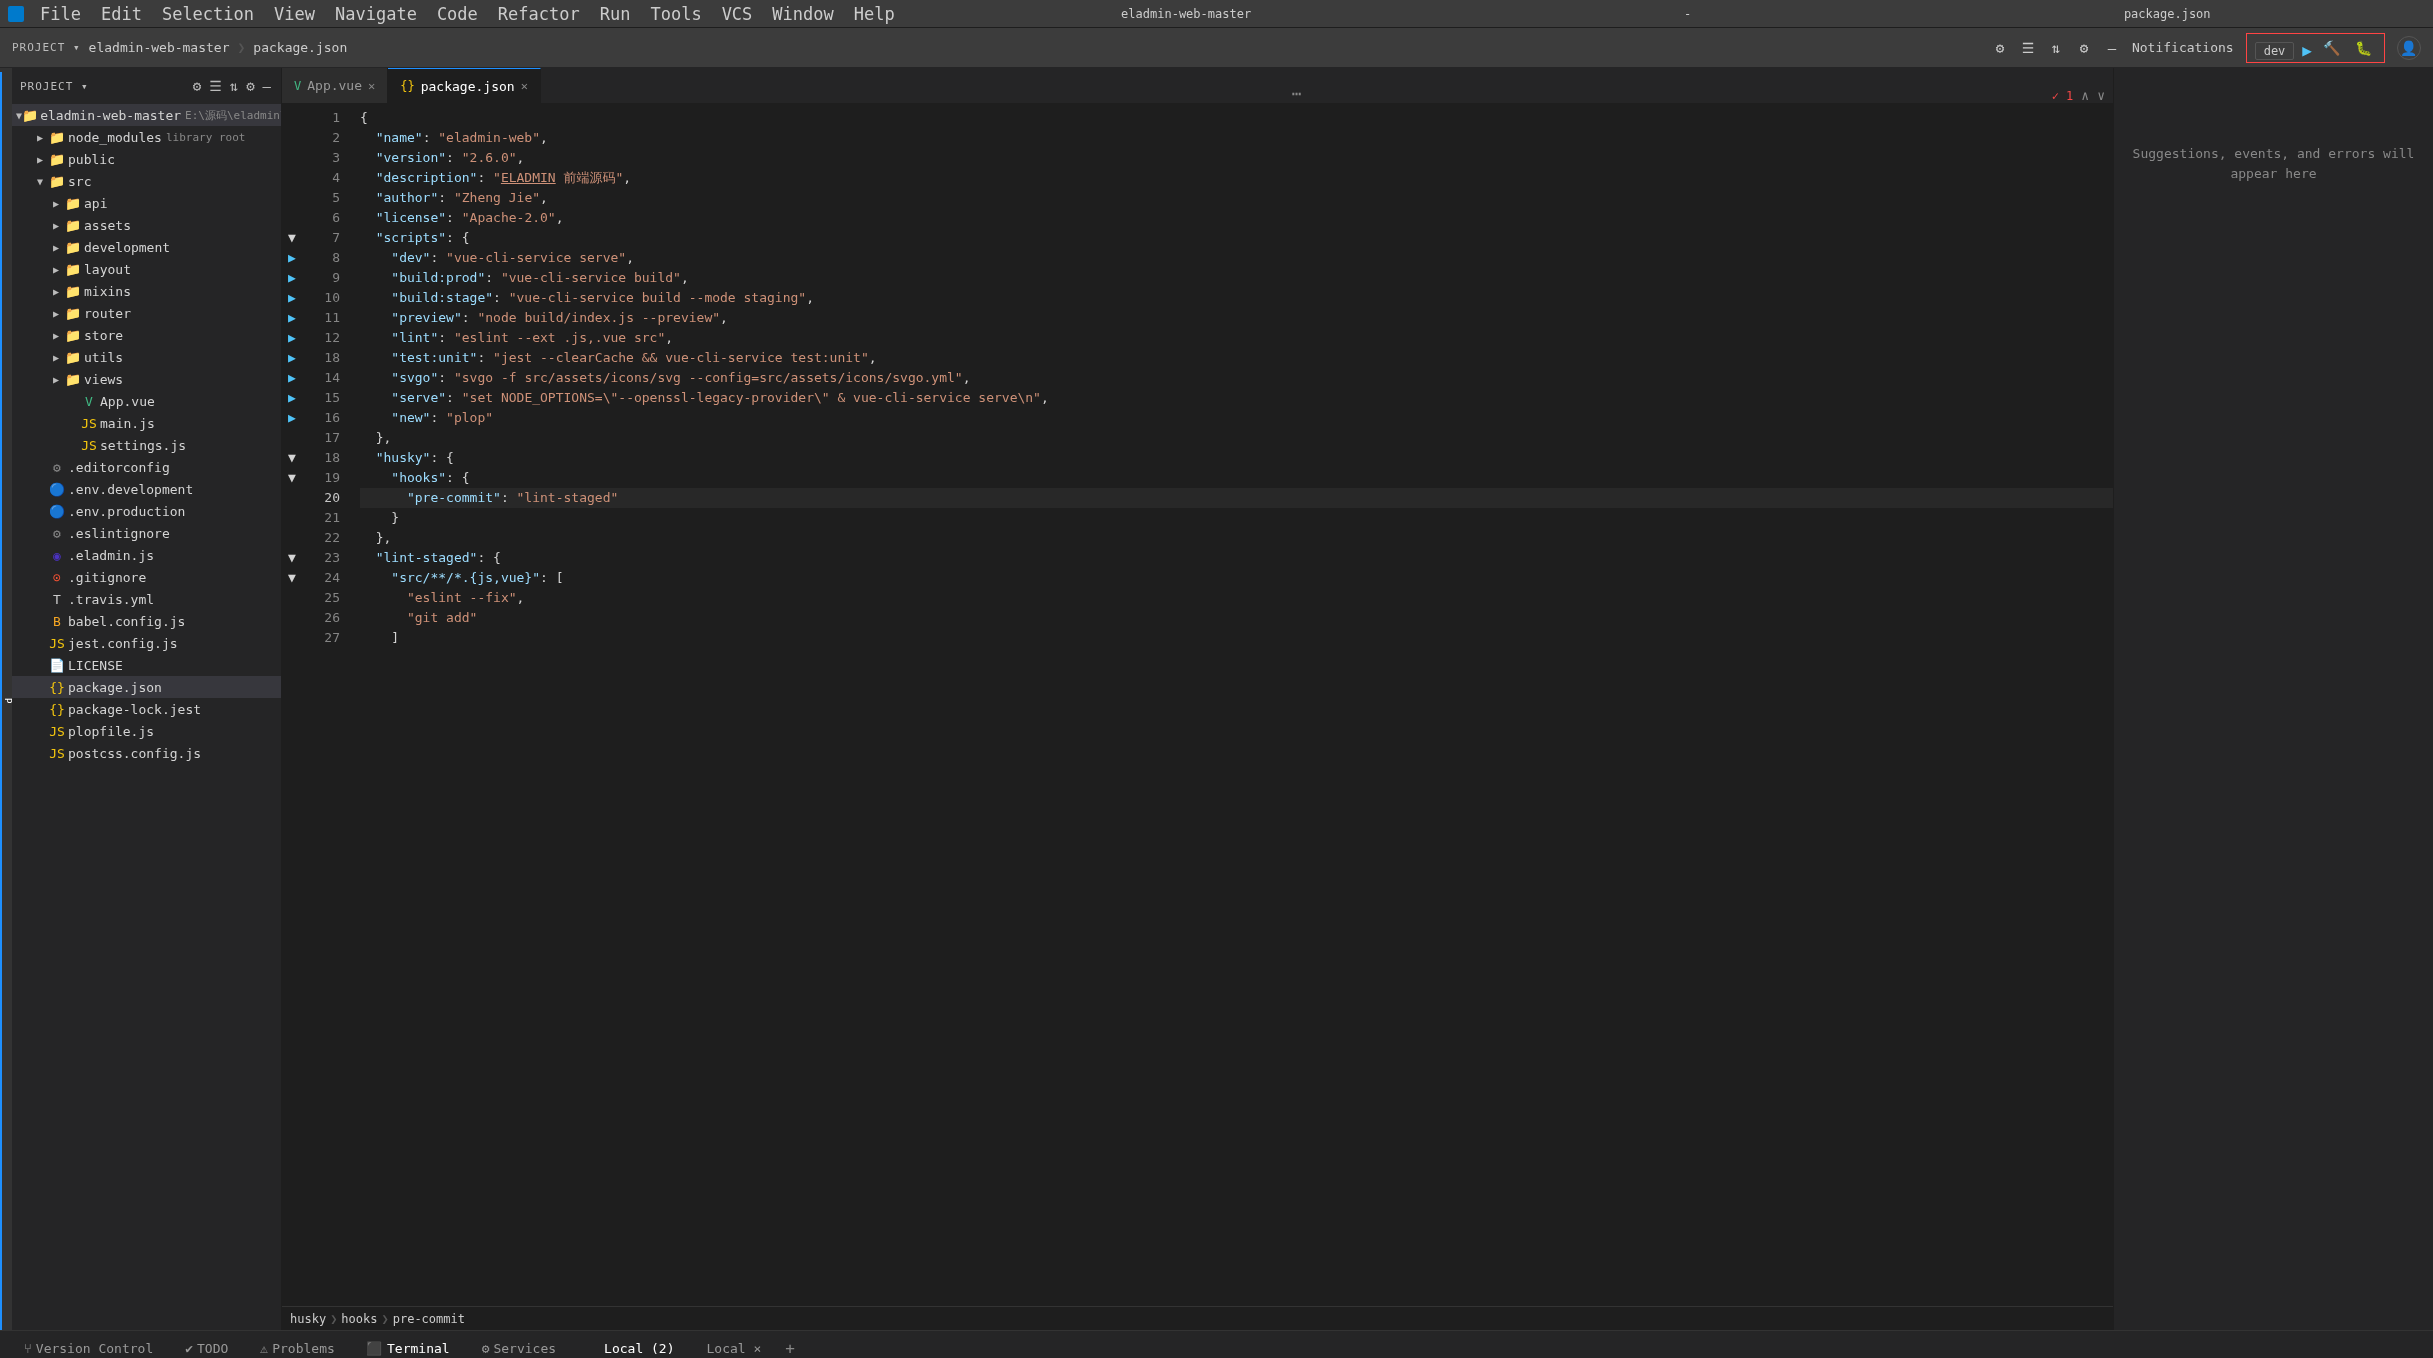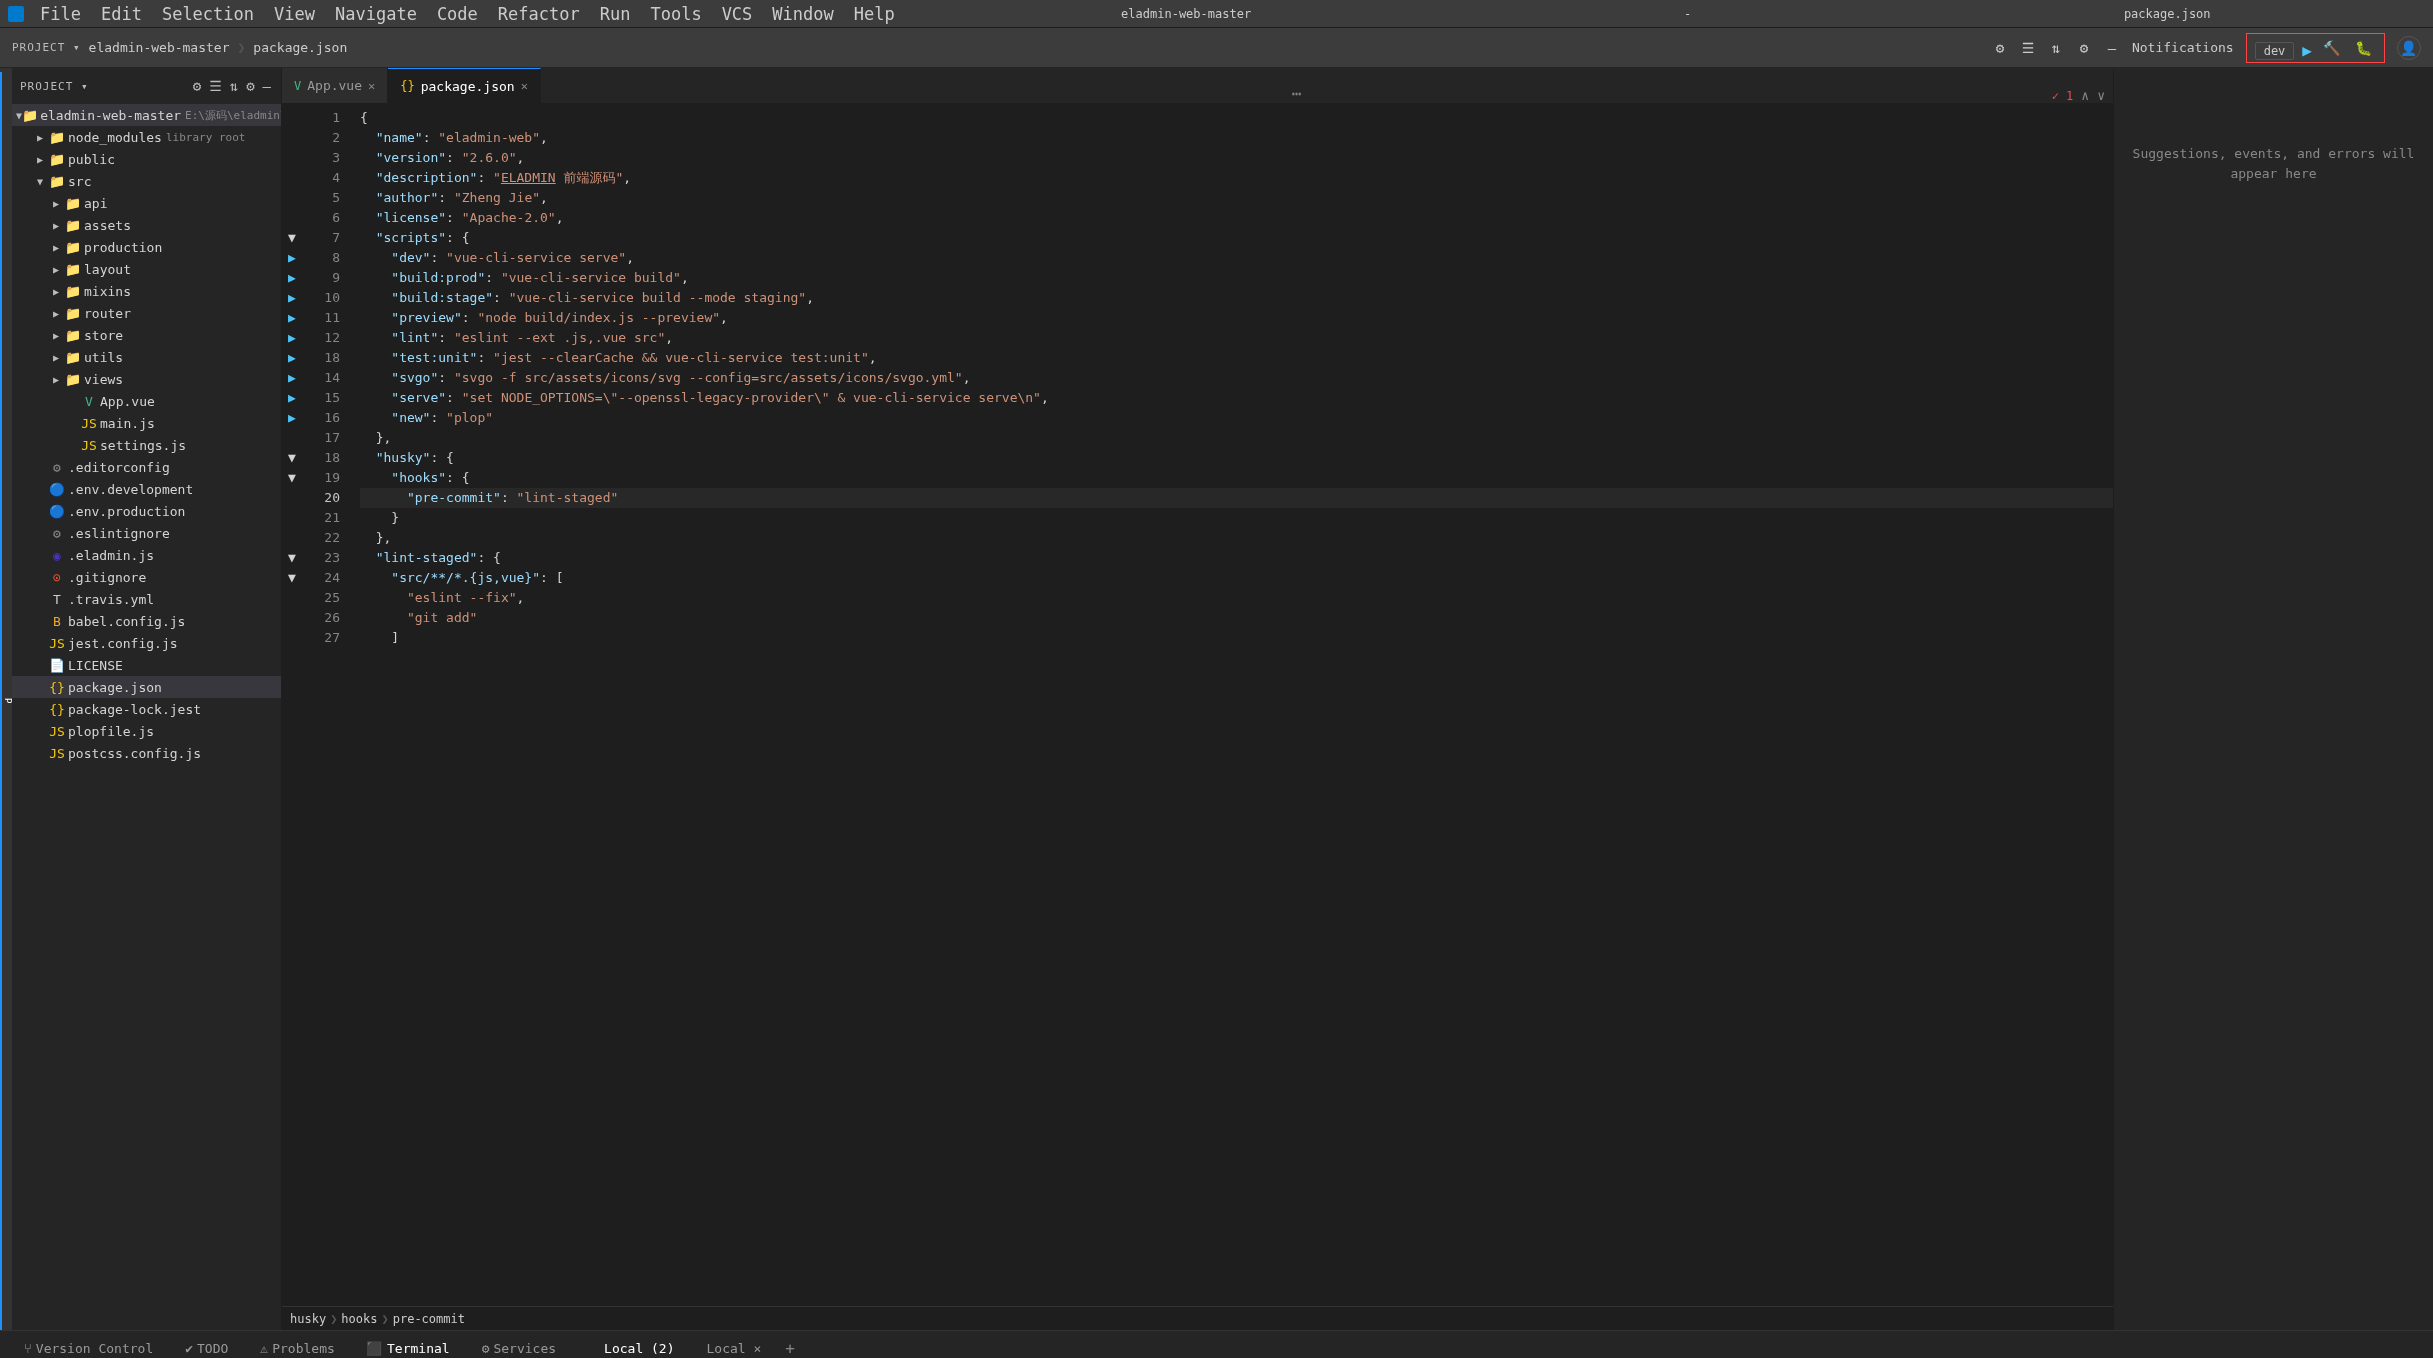--- a/index.html
+++ b/index.html
@@ -468,21 +468,21 @@
         <span class="tree-indent" style="width:32px;"></span>
         <span class="tree-arrow">▶</span>
         <span class="tree-icon icon-folder">📁</span>
         <span class="tree-label">assets</span>
       </div>
 
       <div class="tree-item">
         <span class="tree-indent" style="width:32px;"></span>
         <span class="tree-arrow">▶</span>
         <span class="tree-icon icon-folder">📁</span>
-        <span class="tree-label">production</span>
+        <span class="tree-label">development</span>
       </div>
 
       <div class="tree-item">
         <span class="tree-indent" style="width:32px;"></span>
         <span class="tree-arrow">▶</span>
         <span class="tree-icon icon-folder">📁</span>
         <span class="tree-label">layout</span>
       </div>
 
       <div class="tree-item">

